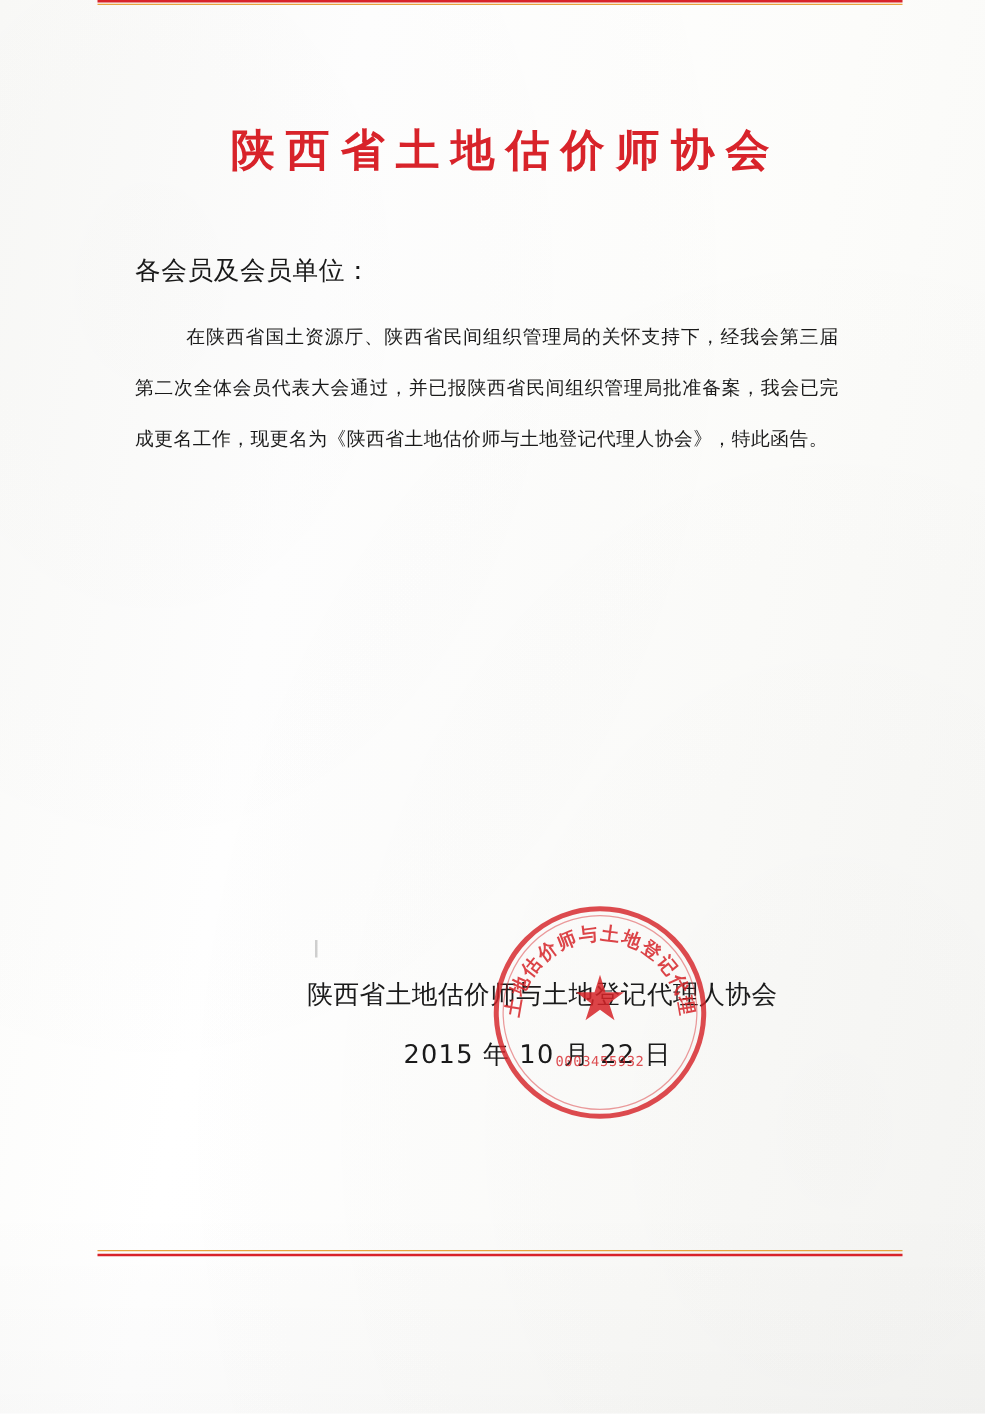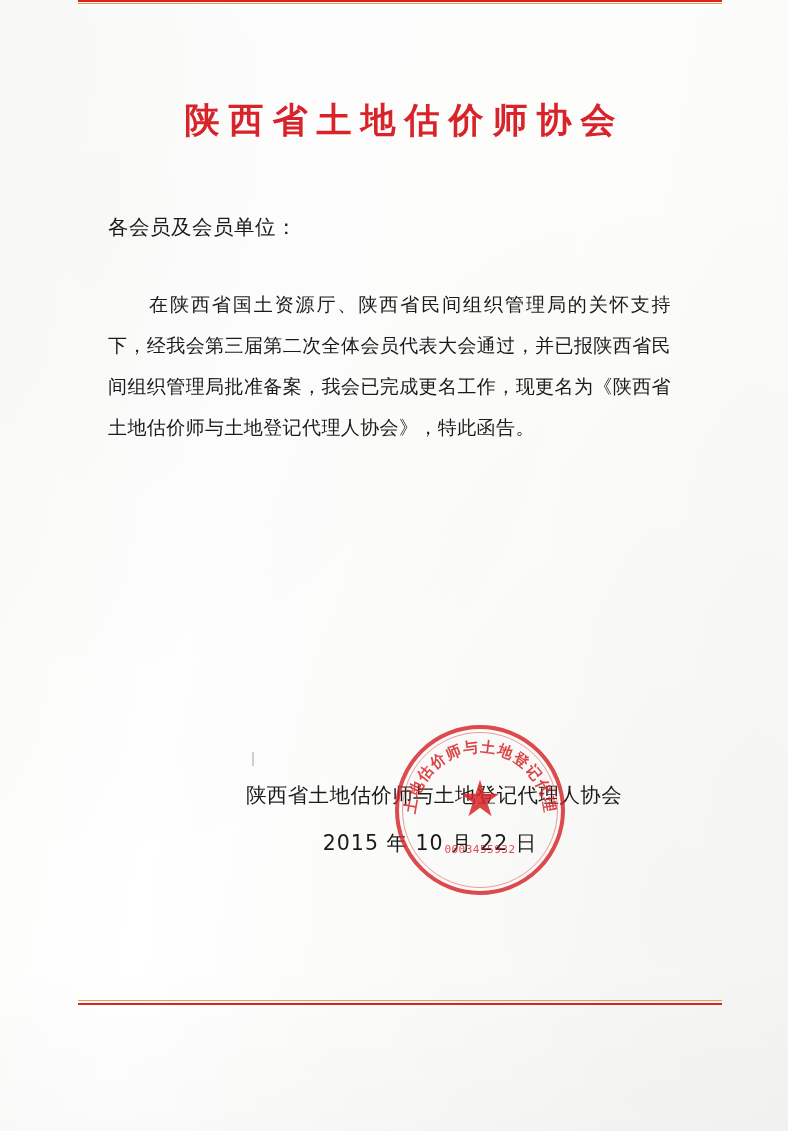--- a/index.html
+++ b/index.html
@@ -66,33 +66,33 @@
     top: 3px;
     left: 0;
     width: 100%;
     height: 1px;
     background: #e8a33d;
   }
 
   .body-area {
     position: absolute;
     left: 108px;
-    top: 212px;
+    top: 201px;
     width: 590px;
     color: #1a1a1a;
     font-family: "DejaVu Sans", "Liberation Sans", sans-serif;
   }
   .salutation {
     font-size: 20.5px;
     line-height: 30px;
     letter-spacing: 0.5px;
   }
   .para {
-    margin-top: 42px;
-    font-size: 19px;
+    margin-top: 18px;
+    font-size: 15px;
     line-height: 41px;
     text-indent: 41px;
     letter-spacing: 0.4px;
     text-align: justify;
     width: 563px;
   }
 
   .signature-block {
     position: absolute;
     left: 0;

